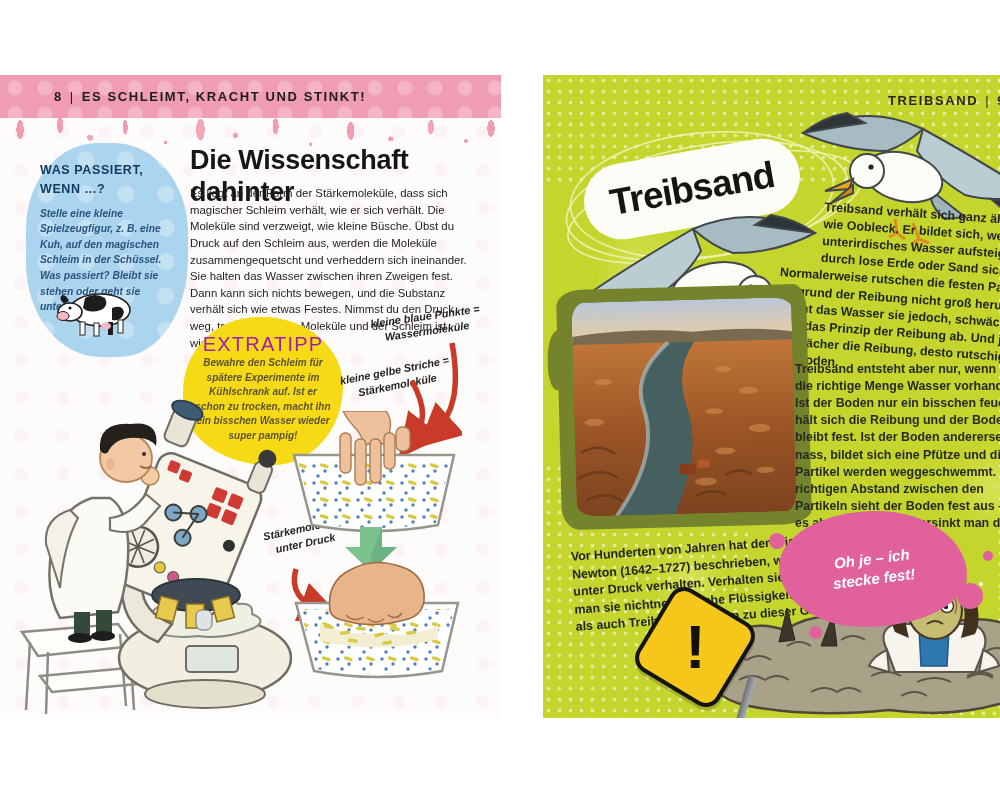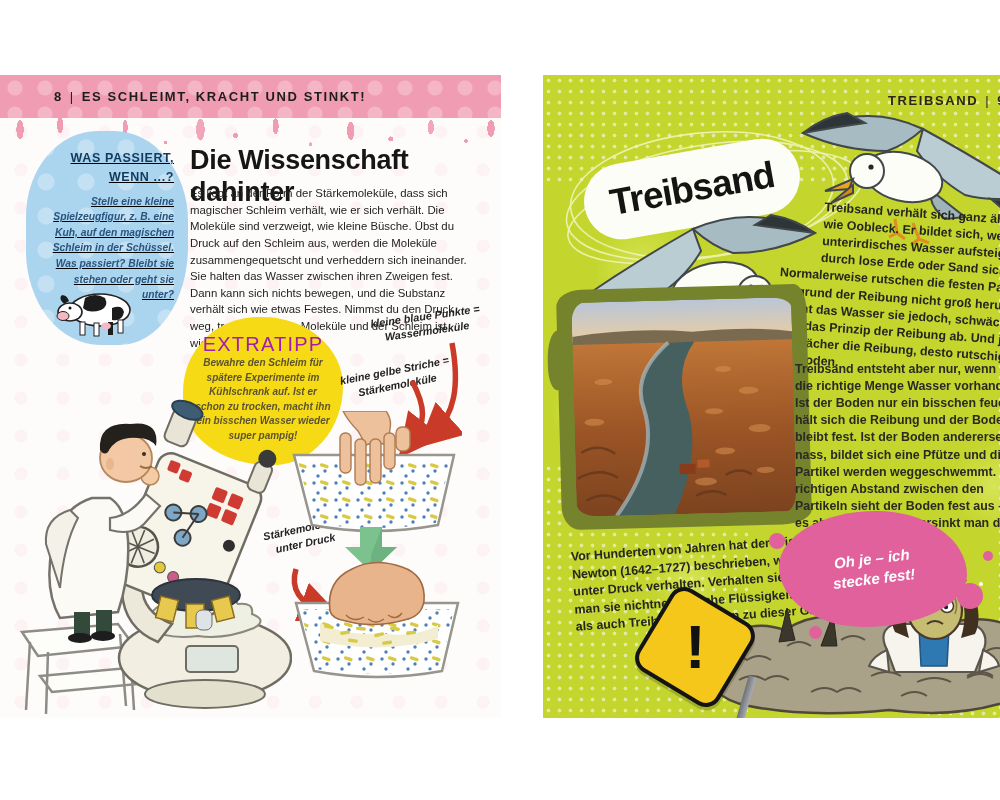--- a/index.html
+++ b/index.html
@@ -26,23 +26,23 @@
     radial-gradient(circle 3px at 62% 45%,#f2a6ba 60%,transparent 61%),
     radial-gradient(ellipse 6px 15px at 70% 22%,#f09db3 60%,transparent 61%),
     radial-gradient(circle 4px at 78% 36%,#f09db3 60%,transparent 61%),
     radial-gradient(ellipse 5px 12px at 86% 16%,#f2a6ba 60%,transparent 61%),
     radial-gradient(circle 3px at 93% 40%,#f09db3 60%,transparent 61%),
     radial-gradient(ellipse 6px 14px at 98% 18%,#f09db3 60%,transparent 61%);}
   .hdr-left{position:absolute;left:30px;top:14px;font-size:13px;font-weight:700;color:#1d1d1d;
     letter-spacing:1.6px;white-space:nowrap;margin-left:24px;}
   .hdr-left .pipe{margin:0 7px;font-weight:400;}
 
-  .bubble{position:absolute;left:26px;top:56px;width:162px;height:214px;background:#abd4ee;
-    border-radius:44% 46% 42% 46%/40% 42% 46% 44%;padding:18px 14px 6px 14px;text-align:right;
-    background-image:radial-gradient(circle,rgba(255,255,255,.30) 8px,transparent 9px);background-size:40px 34px;text-decoration:underline;}
+  .bubble{position:absolute;left:26px;top:68px;width:162px;height:214px;background:#abd4ee;
+    border-radius:44% 46% 42% 46%/40% 42% 46% 44%;padding:18px 14px 6px 14px;text-align:left;
+    background-image:radial-gradient(circle,rgba(255,255,255,.30) 8px,transparent 9px);background-size:40px 34px;}
   .bubble-title{font-size:12.5px;font-weight:800;color:#12395e;letter-spacing:.6px;line-height:1.5;}
   .bubble-text{margin-top:7px;font-size:10.3px;font-style:italic;font-weight:600;color:#2a547e;line-height:1.52;}
   .cow{position:absolute;left:50px;top:203px;}
 
   .sci-heading{position:absolute;left:190px;top:70px;font-size:27px;font-weight:800;color:#161616;
     letter-spacing:-.3px;transform:scaleY(1.05);}
   .sci-body{position:absolute;left:190px;top:110px;width:278px;font-size:11.4px;line-height:1.46;color:#222;}
 
   .extratip{position:absolute;left:183px;top:242px;width:160px;height:148px;background:#f7da16;
     border-radius:48% 52% 45% 55%/52% 48% 55% 45%;padding:16px 12px;text-align:center;}

